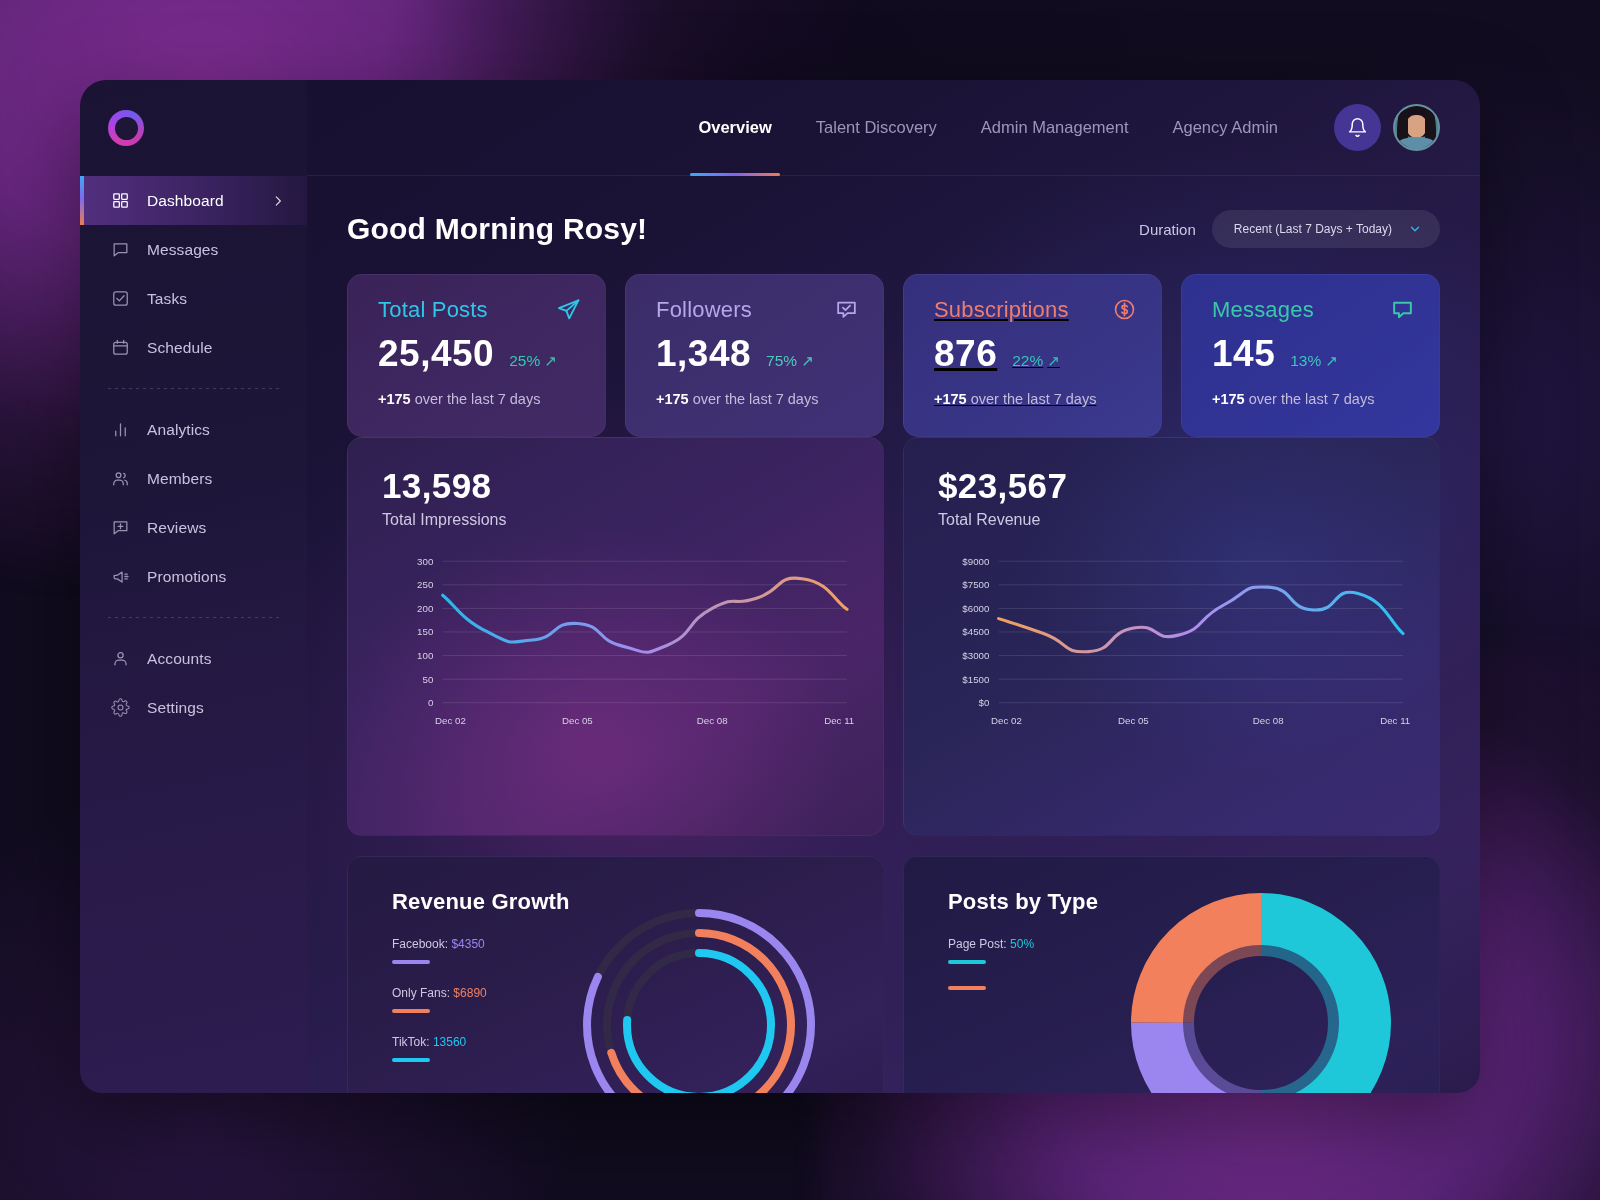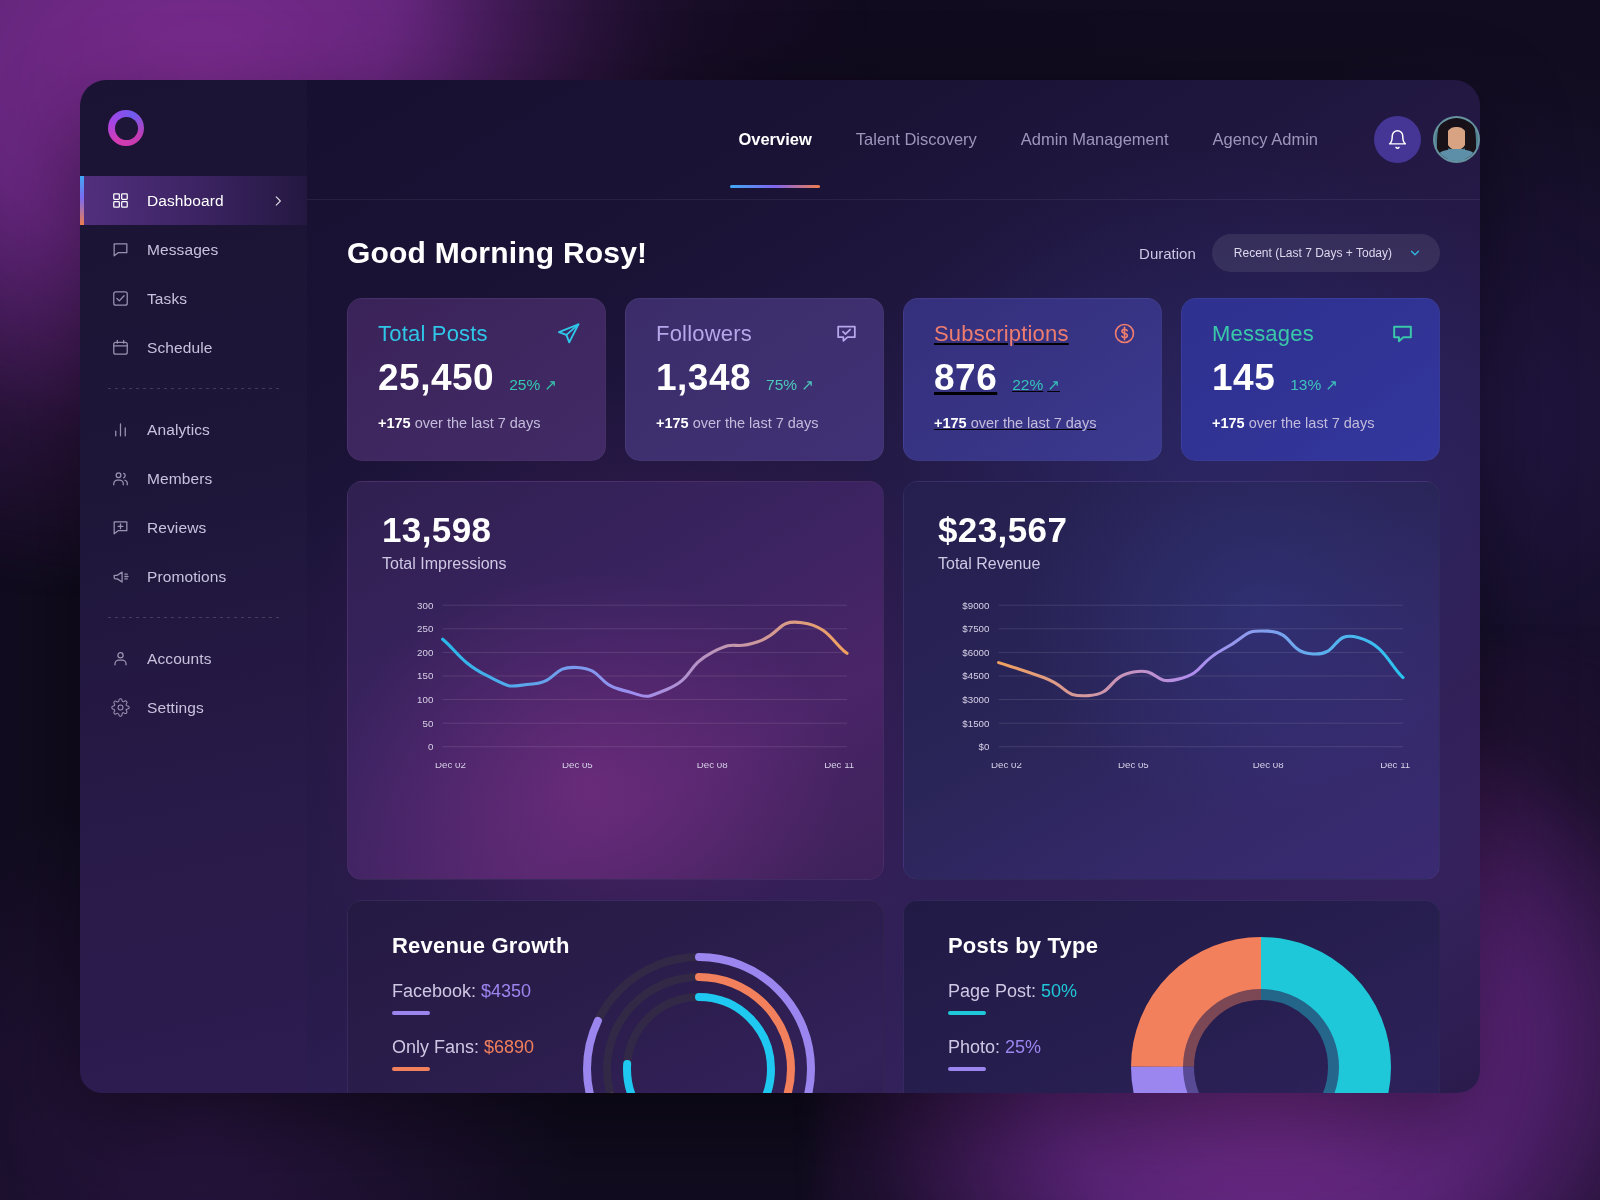--- a/index.html
+++ b/index.html
@@ -67,22 +67,22 @@
 
   
   #main { flex:1; position:relative; overflow:hidden;
           background:linear-gradient(150deg,#171030 0%,#1a1336 22%,#251a47 48%,#2e1f55 68%,#35225d 86%,#2a1b4c 100%); }
   #main::before { content:""; position:absolute; left:-60px; top:300px; width:760px; height:700px;
                   background:radial-gradient(ellipse at 50% 50%, rgba(150,50,150,.36) 0%, rgba(100,35,120,.14) 45%, rgba(40,20,60,0) 72%); }
   #main::after { content:""; position:absolute; right:-120px; top:60px; width:760px; height:620px;
                  background:radial-gradient(ellipse at 50% 50%, rgba(50,60,150,.33) 0%, rgba(30,30,90,0) 70%); }
 
   
-  #topbar { position:relative; z-index:3; height:120px; display:flex; align-items:center;
-            justify-content:flex-end; 
+  #topbar { position:relative; z-index:3; height:96px; display:flex; align-items:center;
+            justify-content:flex-end; padding-right:40px;
             border-bottom:1px solid rgba(255,255,255,.065); }
   .tabs { display:flex; align-items:center; gap:0; height:96px; }
   .tab { position:relative; height:96px; display:flex; align-items:center;
          padding:0 22px; color:#9d96bb; font-size:16.5px; cursor:pointer; white-space:nowrap; }
   .tab.active { color:#ffffff; font-weight:bold; }
   .tab.active::after { content:""; position:absolute; left:14px; right:14px; bottom:0; height:2.5px;
                        background:linear-gradient(90deg,#3fa9f5 0%,#8065ef 50%,#ef7d4e 100%); border-radius:2px; }
   .bell {
     width:47px; height:47px; border-radius:50%; margin-left:34px;
     background:#453594; display:flex; align-items:center; justify-content:center; cursor:pointer;
@@ -126,21 +126,21 @@
   .kpi-title { font-size:22px; letter-spacing:.2px; }
   .kpi-ic svg { width:25px; height:25px; display:block; }
   .kpi-val { display:flex; align-items:baseline; gap:15px; margin-top:10px; }
   .kpi-num { color:#fff; font-size:37px; font-weight:bold; letter-spacing:.5px; }
   .kpi-pct { font-size:15.5px; display:flex; align-items:center; gap:4px; }
   .kpi-pct .ar { font-size:15px; }
   .kpi-sub { margin-top:16px; font-size:14.5px; color:#c3bbdb; }
   .kpi-sub b { color:#fff; }
 
   
-  .charts { display:flex; gap:19px; margin-top:20px; }
+  .charts { display:flex; gap:19px; }
   .chart-card { flex:1; height:399px; border-radius:15px; padding:28px 22px 0 34px; position:relative;
                 overflow:hidden; border:1px solid rgba(255,255,255,.045); }
   .chart-card.left { background:linear-gradient(150deg,#2f2050 0%,#3a2360 40%,#4a2568 70%,#3d2159 100%); }
   .chart-card.left::before { content:""; position:absolute; left:-20px; bottom:-120px; width:520px; height:430px;
       background:radial-gradient(ellipse at 50% 50%, rgba(170,55,160,.34) 0%, rgba(90,30,100,0) 70%); }
   .chart-card.right { background:linear-gradient(150deg,#241f4e 0%,#2a2558 45%,#35296a 75%,#3a2a72 100%); }
   .chart-card.right::before { content:""; position:absolute; right:-60px; top:-80px; width:480px; height:420px;
       background:radial-gradient(ellipse at 50% 50%, rgba(60,70,170,.3) 0%, rgba(30,35,100,0) 70%); }
   .cc-num { position:relative; color:#fff; font-size:35px; font-weight:bold; letter-spacing:.4px; }
   .cc-lab { position:relative; color:#cfc8e4; font-size:16px; margin-top:5px; }
@@ -149,21 +149,21 @@
 
   
   .bottoms { display:flex; gap:19px; margin-top:20px; }
   .bcard { flex:1; height:260px; border-radius:15px; padding:32px 0 0 44px; position:relative;
            overflow:hidden; border:1px solid rgba(255,255,255,.045); }
   .bcard.left { background:linear-gradient(155deg,#241a42 0%,#2b1d4c 45%,#33215a 78%,#2c1d4f 100%); }
   .bcard.right { background:linear-gradient(155deg,#211a45 0%,#261e4e 45%,#2d2159 80%,#2a1f55 100%); }
   .b-title { color:#fff; font-size:22px; font-weight:bold; letter-spacing:.2px; position:relative; }
   .legend { margin-top:22px; position:relative; }
   .leg { margin-bottom:22px; }
-  .leg-txt { font-size:18px; color:#cfc8e4; }
+  .leg-txt { font-size:12px; color:#cfc8e4; }
   .leg-txt .v { font-weight:normal; }
   .leg-bar { width:38px; height:4px; border-radius:2px; margin-top:9px; }
   .ring-wrap { position:absolute; right:34px; top:18px; }
   .ring-wrap svg { display:block; }
   .donut-wrap { position:absolute; right:28px; top:16px; }
   .donut-wrap svg { display:block; }
 </style>
 </head>
 <body>
 
@@ -517,24 +517,20 @@
             </div>
         </div>
         <div class="bcard right">
           <div class="b-title">Posts by Type</div>
           <div class="legend" id="leg3">
               <div class="leg">
                 <div class="leg-txt"><span>Page Post: </span><span class="v" style="color:#1fc8d8">50%</span></div>
                 <div class="leg-bar" style="background:#1fc8d8"></div>
               </div>
               <div class="leg">
-                <div class="leg-txt"><span>Photo: </span><span class="v" style="color:#9b86f0">25%</span></div>
-                <div class="leg-bar" style="background:#9b86f0"></div>
-              </div>
-              <div class="leg">
                 <div class="leg-bar" style="background:#f2805c"></div>
               </div>
             </div>
           <div class="donut-wrap" id="donut3">
               <svg width="300" height="300" viewBox="0 0 300 300">
                 <circle cx="150" cy="150" r="104" fill="none" stroke="#1fc8d8" stroke-width="52" stroke-dasharray="326.7 653.5" stroke-dashoffset="0.0" transform="rotate(-90 150 150)"></circle>
                 <circle cx="150" cy="150" r="104" fill="none" stroke="#9b86f0" stroke-width="52" stroke-dasharray="163.4 653.5" stroke-dashoffset="-326.7" transform="rotate(-90 150 150)"></circle>
                 <circle cx="150" cy="150" r="104" fill="none" stroke="#f2805c" stroke-width="52" stroke-dasharray="163.4 653.5" stroke-dashoffset="-490.1" transform="rotate(-90 150 150)"></circle>
                 <circle cx="150" cy="150" r="78" fill="none" stroke="#1fc8d8" stroke-width="22" stroke-dasharray="245.0 490.1" stroke-dashoffset="0.0" opacity="0.42" transform="rotate(-90 150 150)"></circle>
                 <circle cx="150" cy="150" r="78" fill="none" stroke="#9b86f0" stroke-width="22" stroke-dasharray="122.5 490.1" stroke-dashoffset="-245.0" opacity="0.42" transform="rotate(-90 150 150)"></circle>

